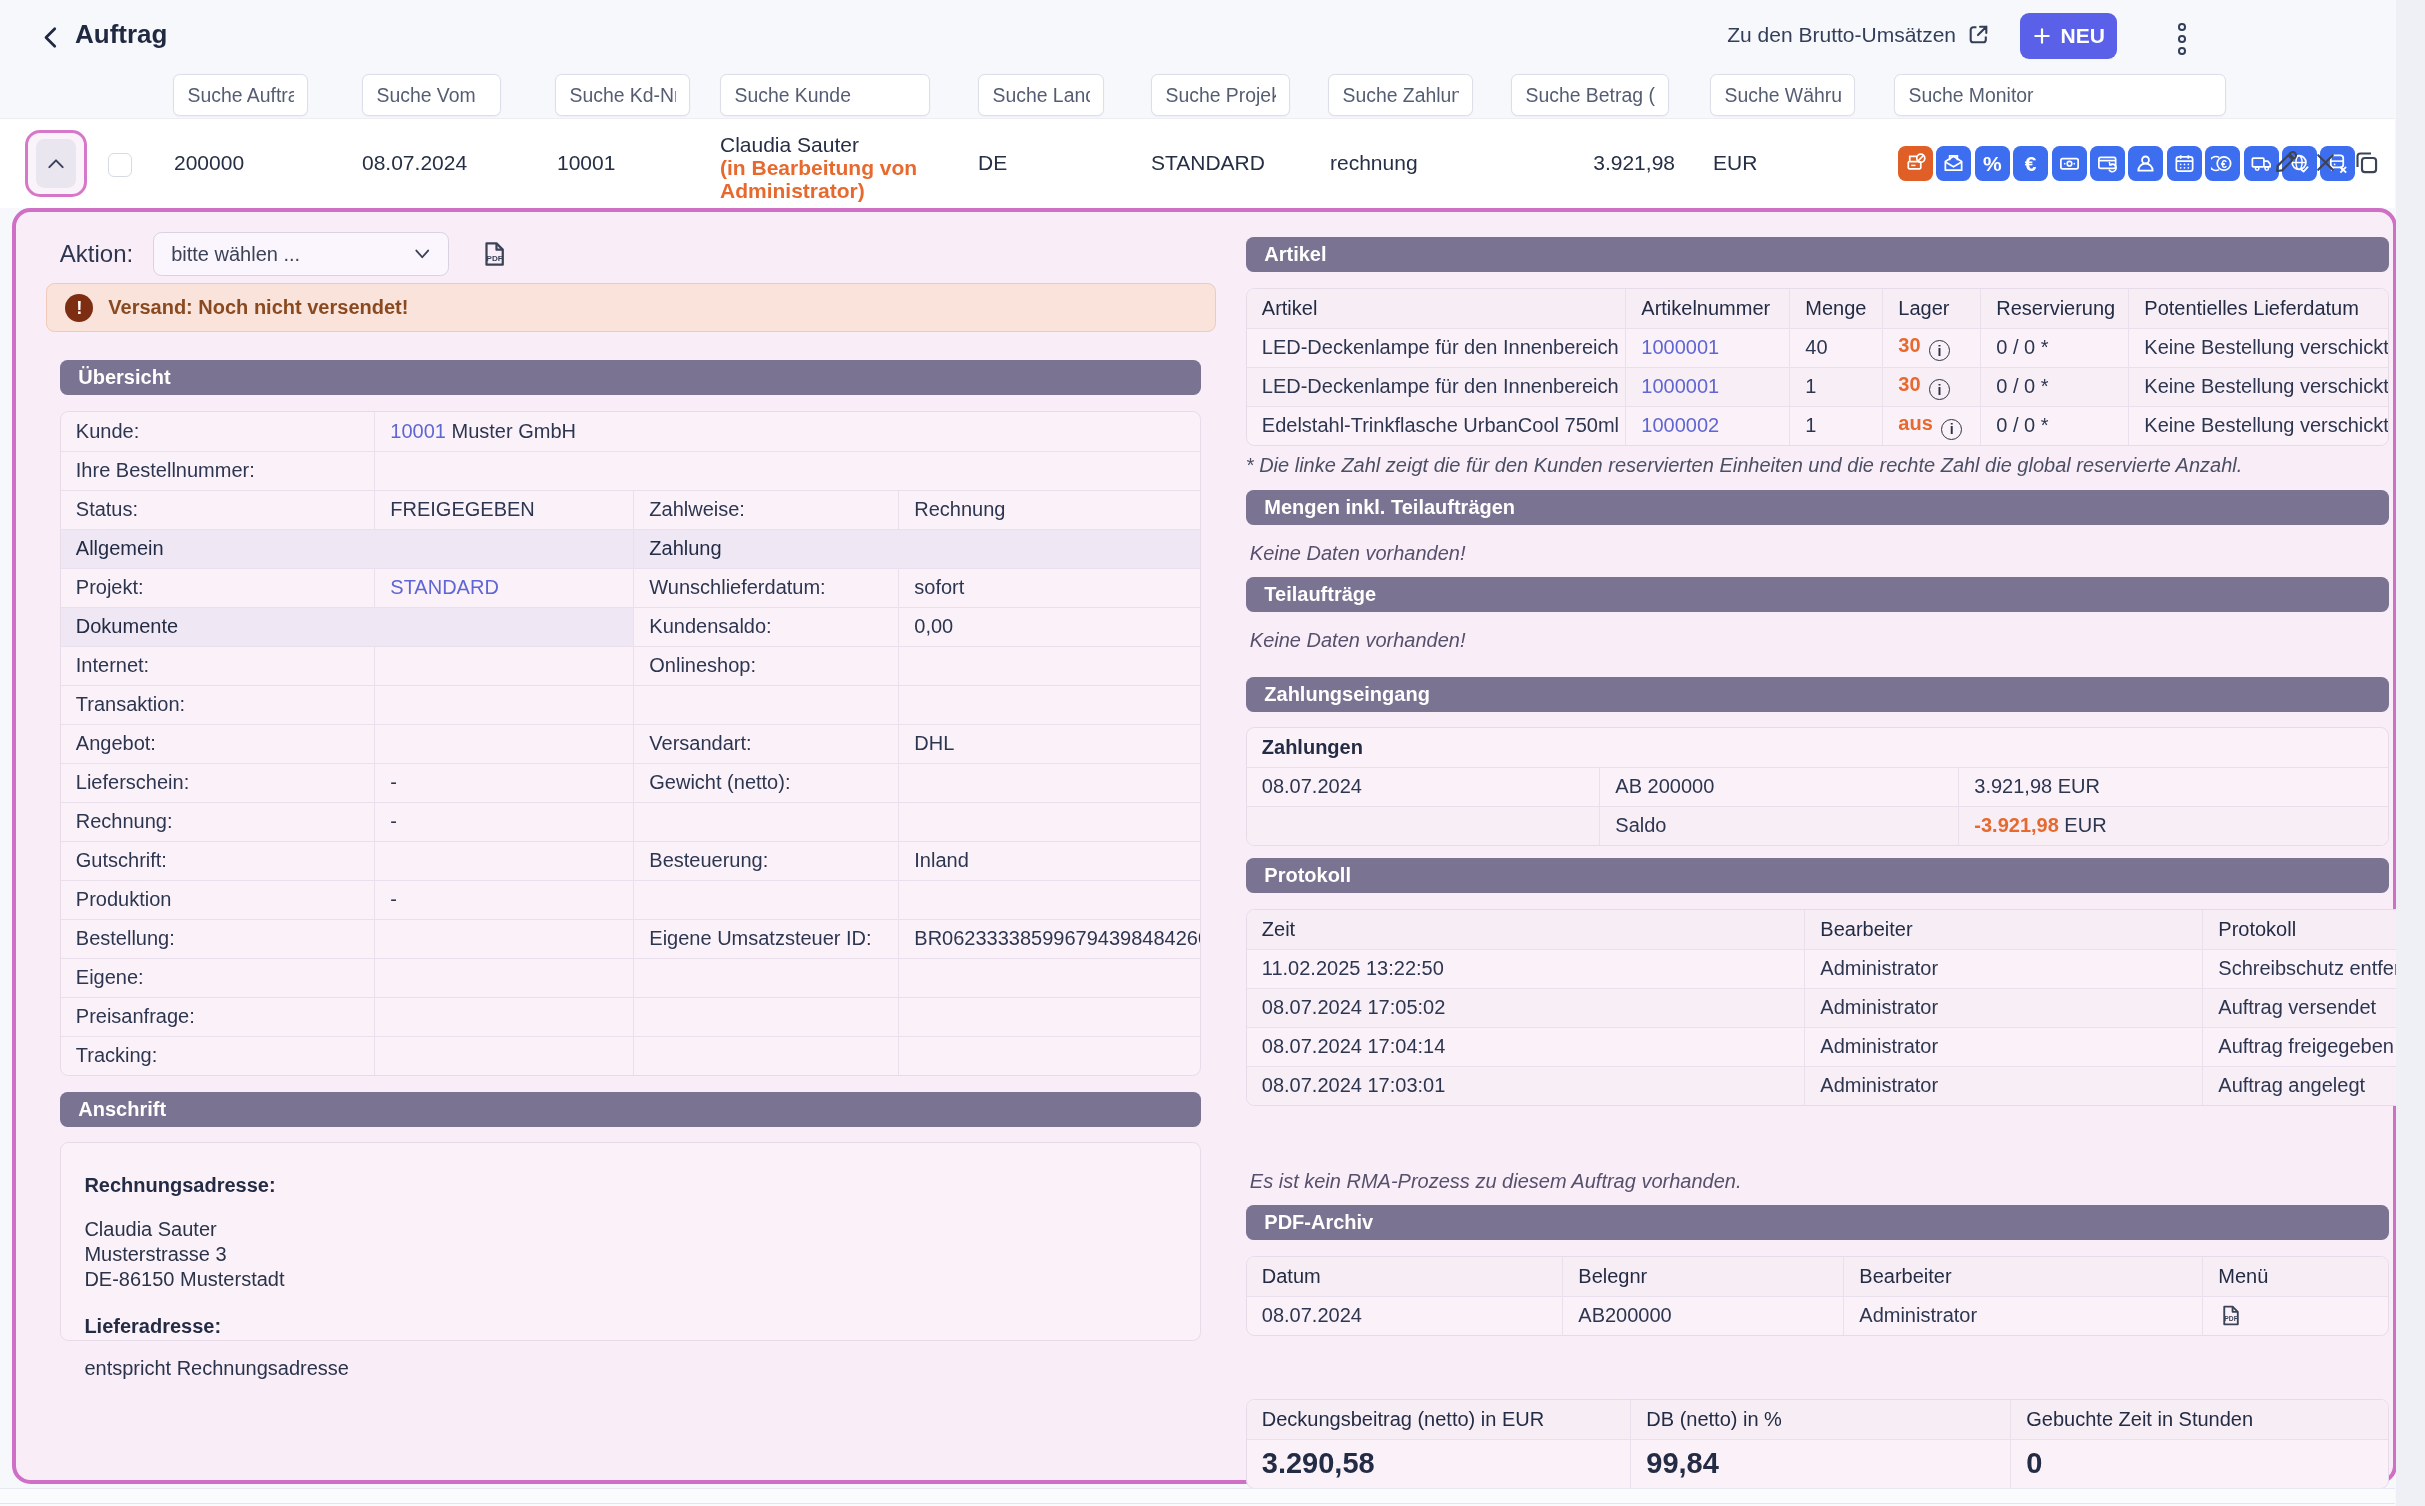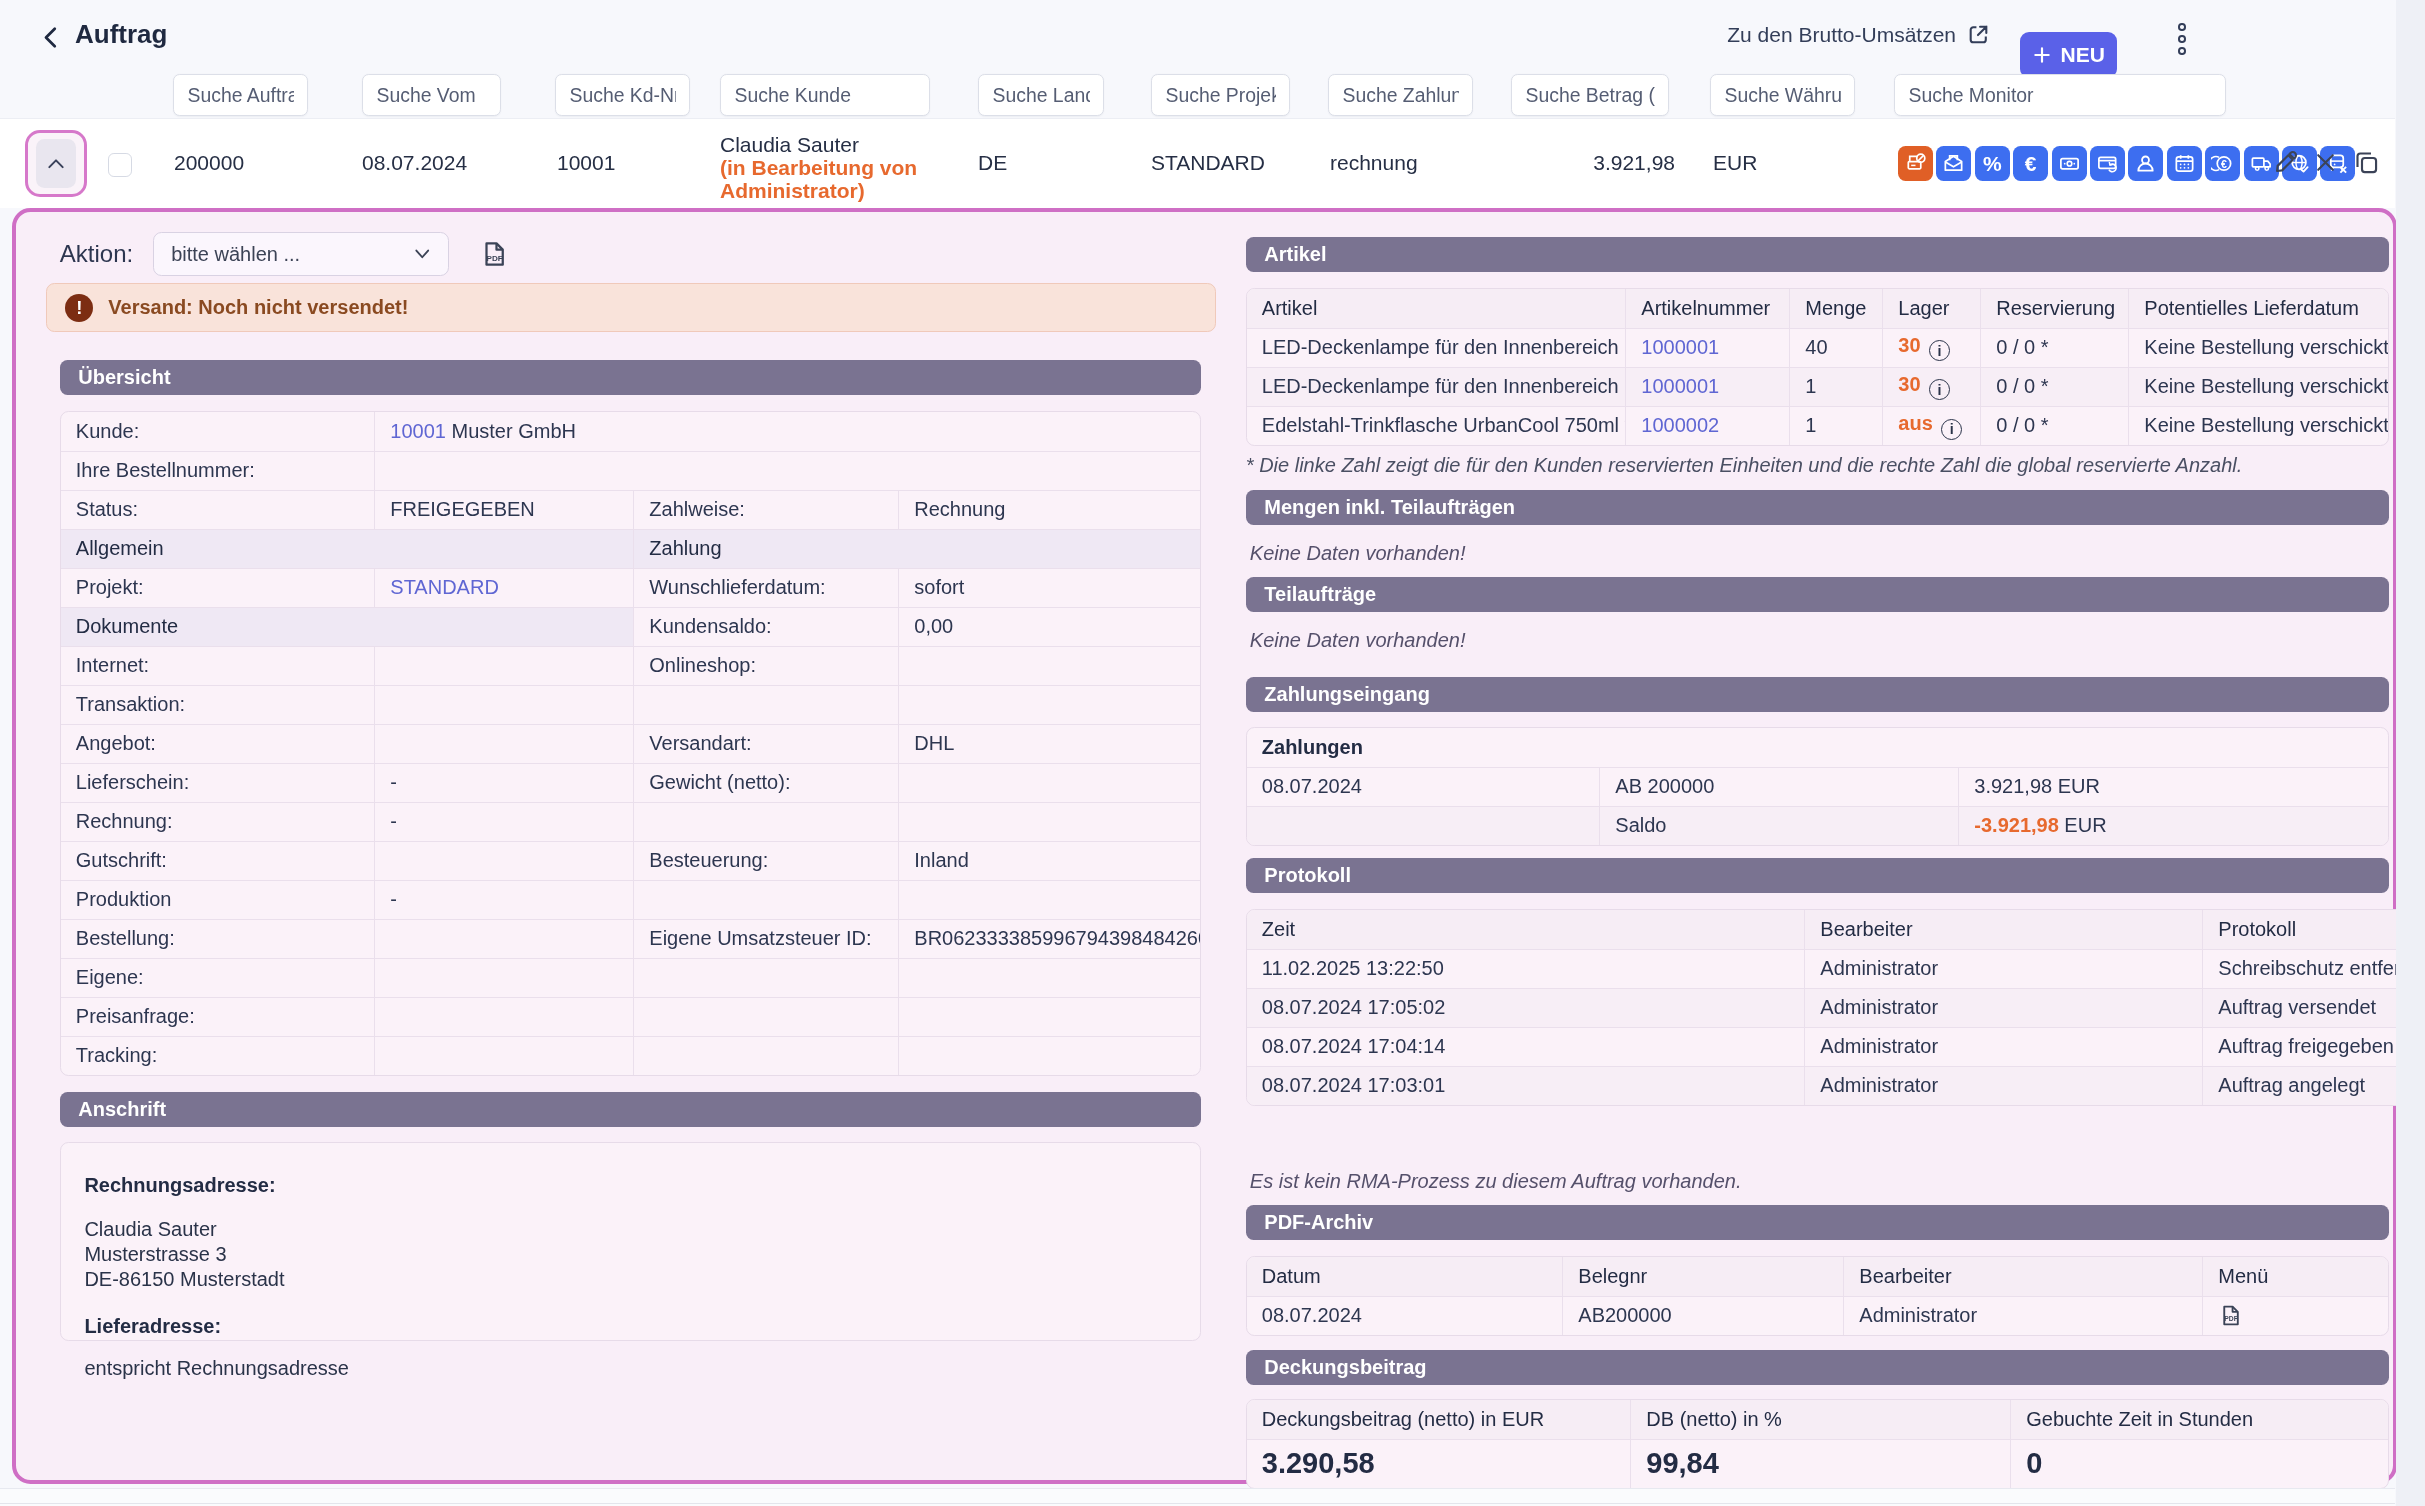--- a/index.html
+++ b/index.html
@@ -6,21 +6,21 @@
   html,body { background:#eef0f6; }
   body { font-family:"Liberation Sans","DejaVu Sans",sans-serif; color:#2a3349; }
   .screen { position:relative; width:2426px; height:1507px; background:#f7f8fc; overflow:hidden; }
   .gutter { position:absolute; right:0; top:0; width:30px; height:100%; background:#eef0f6; }
 
   
   .topbar { position:absolute; left:0; top:0; width:2395px; height:72px; }
   .back-btn { position:absolute; left:34px; top:20px; width:34px; height:34px; display:flex; align-items:center; justify-content:center; cursor:pointer; }
   .page-title { position:absolute; left:75px; top:18.5px; font-size:26px; font-weight:bold; color:#1f2940; }
   .gross-link { position:absolute; right:404px; top:22px; display:flex; align-items:center; gap:10px; font-size:21px; color:#333e59; cursor:pointer; }
-  .btn-neu { position:absolute; right:278px; top:12.6px; width:97px; height:46px; background:#5a61e8; border:none; border-radius:9px; color:#fff; font-size:21px; font-weight:bold; display:flex; align-items:center; justify-content:center; gap:8.4px; cursor:pointer; font-family:inherit;margin-top:19px; }
+  .btn-neu { position:absolute; right:278px; top:12.6px; width:97px; height:46px; background:#5a61e8; border:none; border-radius:9px; color:#fff; font-size:21px; font-weight:bold; display:flex; align-items:center; justify-content:center; gap:8.4px; cursor:pointer; font-family:inherit; }
   .kebab { position:absolute; right:198px; top:22px; width:30px; height:34px; display:flex; flex-direction:column; align-items:center; justify-content:center; gap:4.2px; cursor:pointer; }
   .kebab span { width:7.6px; height:7.6px; border:2.1px solid #333e59; border-radius:50%; }
 
   
   .search-row { position:absolute; top:74px; left:0; width:2395px; height:44px; }
   .search-row input { position:absolute; top:0; height:42px; border:0.8px solid #dcdfe8; border-radius:6.7px; background:#fff; font-size:19.4px; font-family:inherit; color:#3c4457; padding:0 13.5px; box-shadow:0 0.8px 1.7px rgba(40,50,80,.05); }
   .search-row input::placeholder { color:#555d73; opacity:1; }
 
   
   .order-row { position:absolute; top:118px; left:0; width:2395px; height:90px; background:#fff; border-top:0.8px solid #eceef4; font-size:21px; color:#262f45; }
@@ -566,23 +566,20 @@
                   <path d="M6 3.5 H14 L19 8.5 V20.5 H6 Z" fill="none" stroke="#3b4357" stroke-width="1.8" stroke-linejoin="round"></path>
                   <path d="M14 3.5 V8.5 H19" fill="none" stroke="#3b4357" stroke-width="1.8" stroke-linejoin="round"></path>
                   <text x="12.5" y="17.5" text-anchor="middle" font-size="6.5" font-weight="bold" fill="#3b4357" font-family="sans-serif">PDF</text>
                 </svg>
           </td>
         </tr>
       </tbody>
         </table>
     </div>
 
-    <div class="secbar secbar-r" style="top:1138px">
-        <span>Deckungsbeitrag</span>
-      </div>
     <div class="boxed" style="left:1230px;top:1187px;width:1143px">
       <table class="grid">
         <colgroup>
             <col style="width:384px">
             <col style="width:380px">
             <col>
           </colgroup>
         <tbody>
             <tr class="thead-row" style="font-weight:normal">
           <th style="font-weight:normal">Deckungsbeitrag (netto) in EUR</th>

